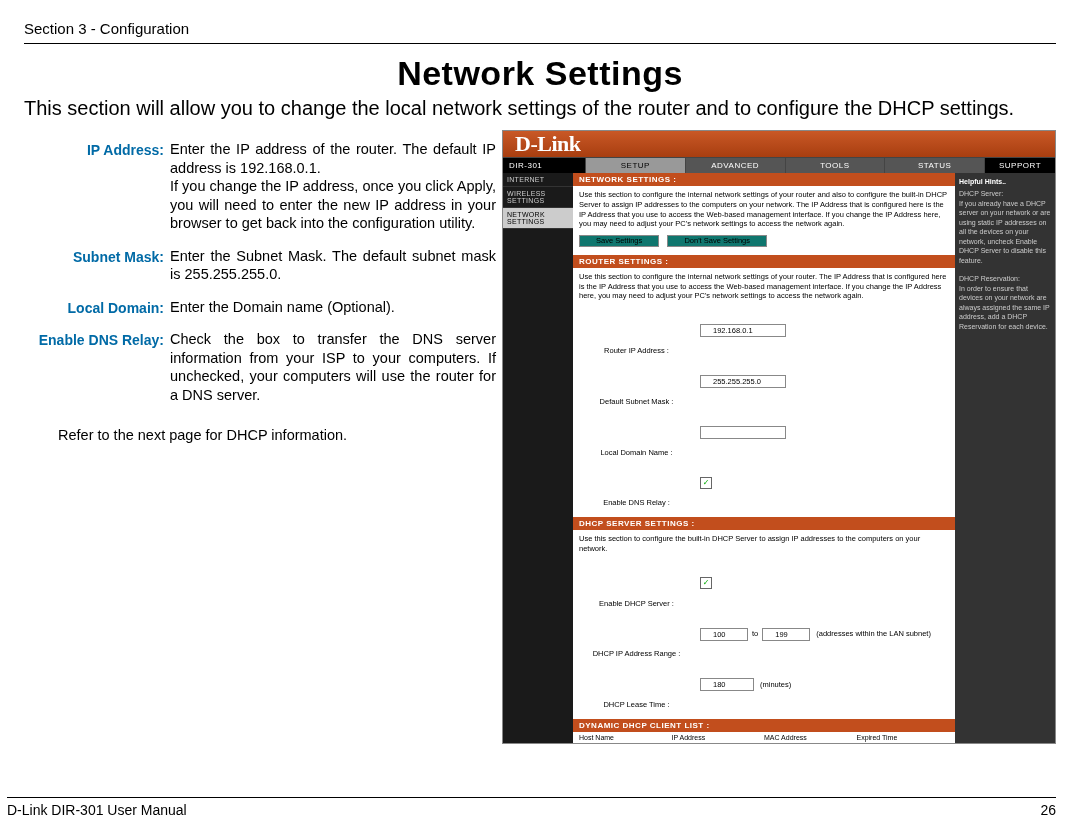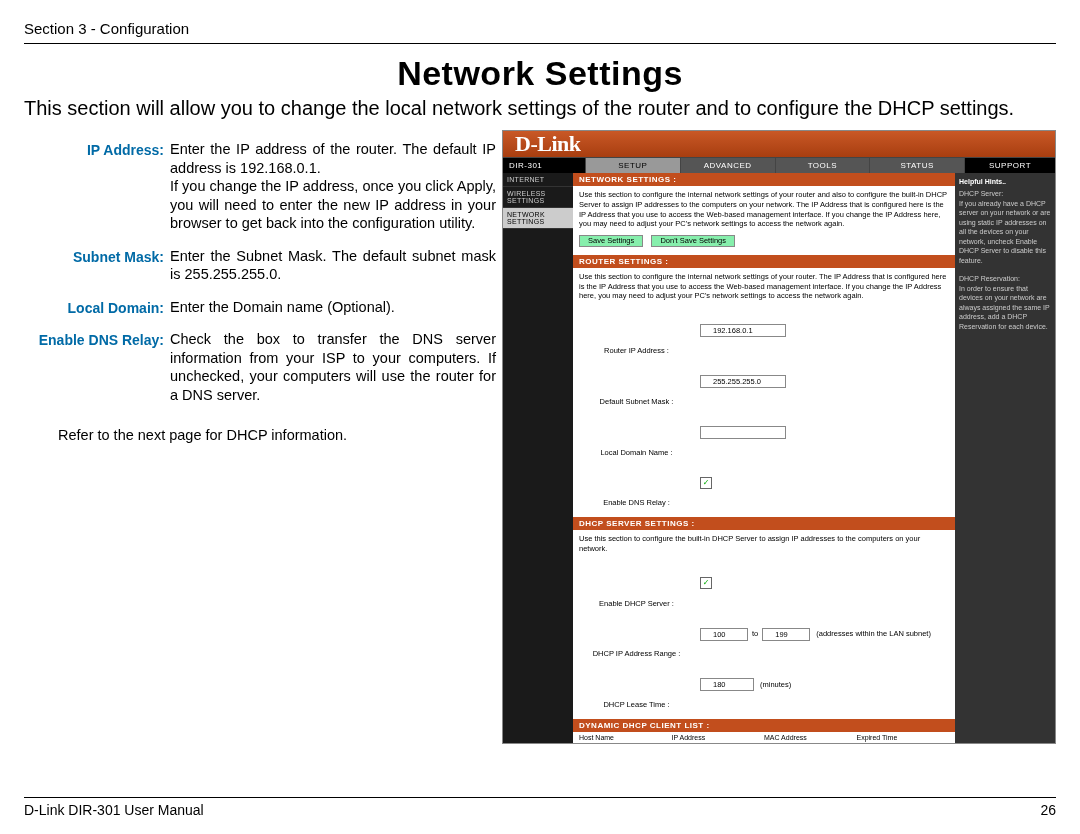--- a/index.html
+++ b/index.html
@@ -105,21 +105,21 @@
     border-right: 1px solid #444;
   }
   .tabs-row .tab {
     flex: 1;
     text-align: center;
     padding: 3px 0;
     border-right: 1px solid #444;
     background: #555;
   }
   .tabs-row .tab.active { background: #999; color: #000; }
-  .tabs-row .support { width: 90px; text-align: center; padding: 3px 0; }
+  .tabs-row .support { width: 70px; text-align: center; padding: 3px 0; }
   .router-body {
     display: flex;
   }
   .r-sidebar {
     width: 70px;
     background: #1a1a1a;
     font-size: 7px;
     color: #ccc;
     letter-spacing: 0.3px;
   }
@@ -150,23 +150,23 @@
     font-weight: bold;
     padding: 2px 6px;
     letter-spacing: 0.5px;
   }
   .r-section-body {
     padding: 4px 6px 8px 6px;
     line-height: 1.3;
   }
   .r-btn {
     border: 1px solid #888;
-    background: #86efac;
+    background: #0f766e;
     font-size: 7.5px;
-    padding: 0 8px;
+    padding: 0 16px;
     margin-right: 6px;
     display: inline-block;
   }
   .r-field-row {
     display: flex;
     align-items: center;
     margin: 1px 0;
   }
   .r-field-label {
     width: 115px;
@@ -192,21 +192,21 @@
   }
   .client-hdr {
     display: flex;
     font-size: 7px;
     padding: 2px 6px;
   }
   .client-hdr span { flex: 1; }
   .page-footer {
     position: absolute;
     bottom: 16px;
-    left: 24px;
+    left: 7px;
     right: 24px;
   }
   .footer-row {
     display: flex;
     justify-content: space-between;
     font-size: 14px;
     margin-top: 4px;
   }
 </style>
 </head>

